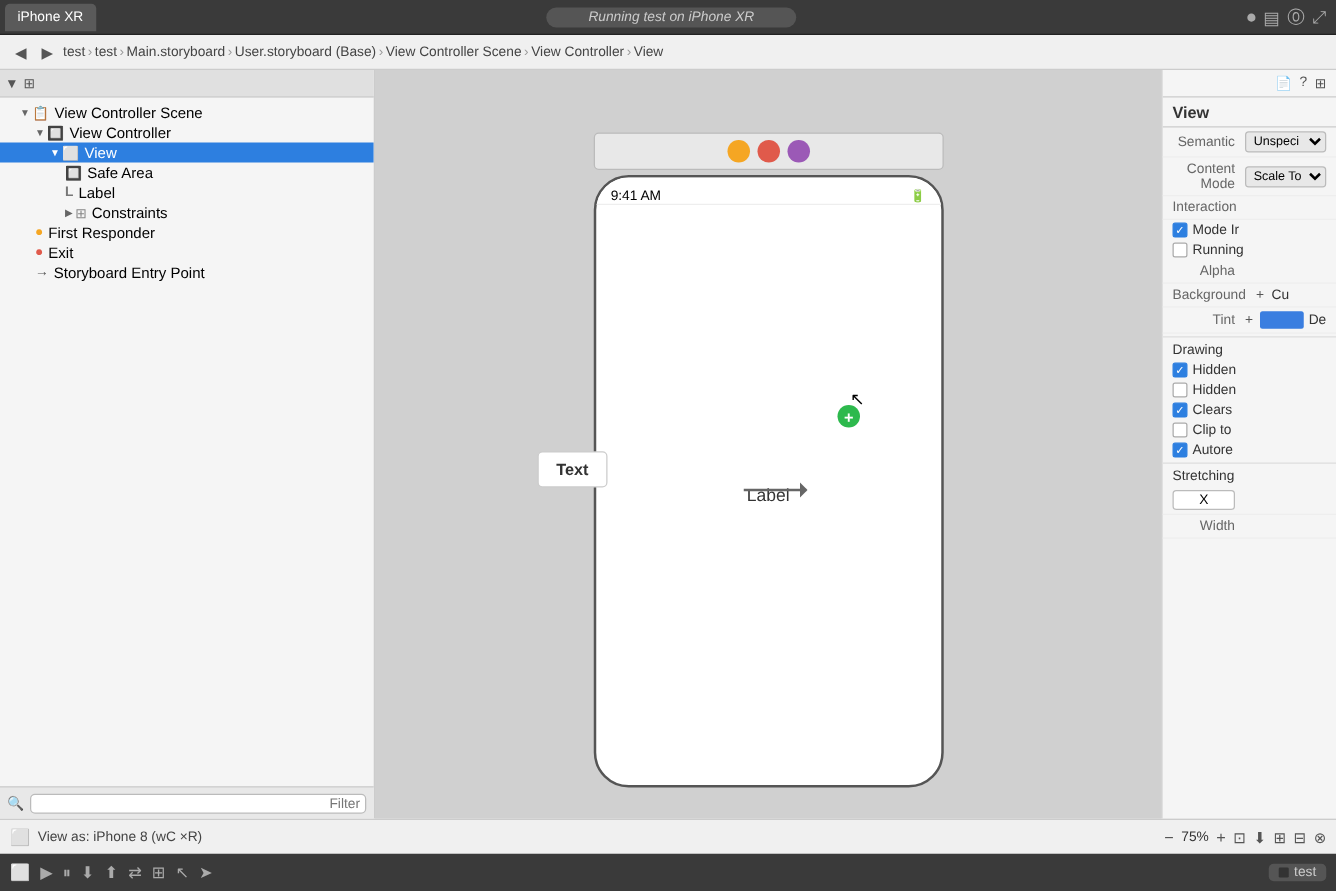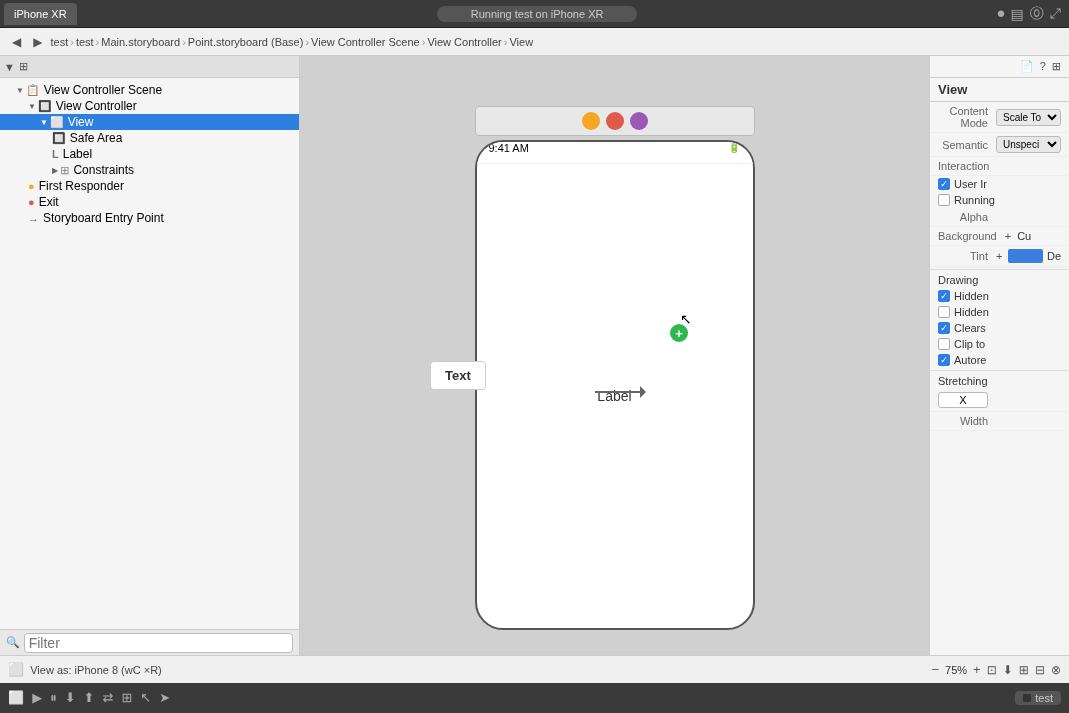--- a/index.html
+++ b/index.html
@@ -2,21 +2,21 @@
 <html><head>
   <meta charset="utf-8">
   <style>
     * { box-sizing: border-box; margin: 0; padding: 0; }
     body { font-family: -apple-system, BlinkMacSystemFont, 'Helvetica Neue', Arial, sans-serif; font-size: 12px; background: #e8e8e8; width: 1069px; height: 713px; overflow: hidden; display: flex; flex-direction: column; }
 
     
     .top-bar { height: 28px; background: #3a3a3a; display: flex; align-items: center; border-bottom: 1px solid #222; flex-shrink: 0; }
     .device-tab { background: #5a5a5a; color: #fff; font-size: 11px; padding: 2px 10px; border-radius: 4px 4px 0 0; height: 22px; display: flex; align-items: center; margin-left: 4px; }
     .running-bar { flex: 1; display: flex; justify-content: center; align-items: center; }
-    .running-pill { background: #555; color: #ccc; font-size: 11px; padding: 2px 20px; border-radius: 10px; min-width: 200px; text-align: center; }
+    .running-pill { background: #555; color: #ccc; font-size: 11px; padding: 2px 20px; border-radius: 10px; min-width: 200px; text-align: center; font-style: italic; }
     .top-bar-icons { display: flex; align-items: center; gap: 6px; margin-right: 8px; color: #aaa; font-size: 14px; }
 
     
     .nav-bar { height: 28px; background: #f0f0f0; border-bottom: 1px solid #ccc; display: flex; align-items: center; padding: 0 8px; gap: 4px; flex-shrink: 0; }
     .nav-btn { background: none; border: none; color: #555; cursor: pointer; font-size: 12px; padding: 2px 4px; }
     .nav-breadcrumb { display: flex; align-items: center; font-size: 11px; color: #444; gap: 2px; overflow: hidden; }
     .nav-breadcrumb span { white-space: nowrap; }
     .nav-sep { color: #999; }
 
     
@@ -30,34 +30,34 @@
     .tree-item.selected { background: #2d7fe0; color: white; }
     .tree-item.selected .item-icon { color: white; }
     .indent1 { padding-left: 16px; }
     .indent2 { padding-left: 28px; }
     .indent3 { padding-left: 40px; }
     .indent4 { padding-left: 52px; }
     .item-icon { margin-right: 4px; font-size: 11px; }
     .item-label { font-size: 12px; }
     .triangle { font-size: 8px; margin-right: 2px; color: #666; }
     .filter-bar { height: 26px; background: #e8e8e8; border-top: 1px solid #ccc; display: flex; align-items: center; padding: 0 6px; gap: 4px; }
-    .filter-input { flex: 1; border: 1px solid #bbb; border-radius: 4px; font-size: 14px; padding: 1px 4px; background: white; }
+    .filter-input { flex: 1; border: 1px solid #bbb; border-radius: 4px; font-size: 11px; padding: 1px 4px; background: white; text-align: right; }
 
     
     .canvas-area { flex: 1; background: #d0d0d0; position: relative; overflow: hidden; }
 
     
     .iphone-container { position: absolute; top: 50px; left: 50%; transform: translateX(-50%); }
     .iphone-toolbar { display: flex; align-items: center; justify-content: center; background: #e8e8e8; border: 1px solid #bbb; border-radius: 4px; height: 30px; margin-bottom: 4px; gap: 6px; }
     .iphone-toolbar-btn { width: 18px; height: 18px; border-radius: 50%; cursor: pointer; }
     .btn-yellow { background: #f5a623; }
     .btn-red { background: #e05a4b; }
     .btn-purple { background: #9b59b6; }
     .iphone-frame { width: 280px; height: 490px; border: 2px solid #555; border-radius: 28px; background: white; overflow: hidden; position: relative; display: flex; flex-direction: column; }
-    .iphone-status { height: 22px; background: white; display: flex; align-items: flex-start; justify-content: space-between; padding: 0 12px; font-size: 11px; border-bottom: 1px solid #eee; }
+    .iphone-status { height: 22px; background: white; display: flex; align-items: flex-end; justify-content: space-between; padding: 0 12px; font-size: 11px; border-bottom: 1px solid #eee; }
     .iphone-content { flex: 1; display: flex; align-items: center; justify-content: center; position: relative; }
     .iphone-label { font-size: 14px; color: #333; }
     .text-element { position: absolute; left: 60px; top: 310px; background: white; border: 1px solid #ccc; border-radius: 4px; padding: 6px 14px; font-size: 13px; color: #333; cursor: default; font-weight: bold; }
 
     
     .bottom-bar { height: 28px; background: #f0f0f0; border-top: 1px solid #ccc; display: flex; align-items: center; padding: 0 8px; gap: 6px; flex-shrink: 0; }
     .bottom-view-label { font-size: 11px; color: #444; margin-right: 23px; }
     .zoom-controls { display: flex; align-items: center; gap: 6px; font-size: 11px; margin-left: auto; }
     .zoom-btn { background: none; border: none; cursor: pointer; font-size: 13px; color: #555; }
     .zoom-level { font-size: 11px; color: #333; }
@@ -103,21 +103,21 @@
 <div class="nav-bar">
   <button class="nav-btn">◀</button>
   <button class="nav-btn">▶</button>
   <div class="nav-breadcrumb">
     <span>test</span>
     <span class="nav-sep"> › </span>
     <span>test</span>
     <span class="nav-sep"> › </span>
     <span>Main.storyboard</span>
     <span class="nav-sep"> › </span>
-    <span>Point.storyboard (Base)</span>
+    <span>User.storyboard (Base)</span>
     <span class="nav-sep"> › </span>
     <span>View Controller Scene</span>
     <span class="nav-sep"> › </span>
     <span>View Controller</span>
     <span class="nav-sep"> › </span>
     <span>View</span>
   </div>
 </div>
 
 <div class="main-area">
@@ -221,37 +221,37 @@
 
   <div class="right-panel">
     <div class="right-panel-icons">
       <span style="color:#555;">📄</span>
       <span style="color:#555;">?</span>
       <span style="color:#555;">⊞</span>
     </div>
     <div class="right-panel-header">View</div>
 
     <div class="right-row">
+      <span class="right-label">Semantic</span>
+      <select class="right-select">
+        <option>Unspeci</option>
+      </select>
+    </div>
+    <div class="right-row">
       <span class="right-label">Content Mode</span>
       <select class="right-select">
         <option>Scale To</option>
       </select>
     </div>
     <div class="right-row">
-      <span class="right-label">Semantic</span>
-      <select class="right-select">
-        <option>Unspeci</option>
-      </select>
-    </div>
-    <div class="right-row">
       <span class="right-label">Interaction</span>
     </div>
     <div class="checkbox-row">
       <div class="cb cb-checked">✓</div>
-      <span>User Ir</span>
+      <span>Mode Ir</span>
     </div>
     <div class="checkbox-row">
       <div class="cb cb-unchecked"></div>
       <span>Running</span>
     </div>
     <div class="right-row">
       <span class="right-label">Alpha</span>
     </div>
     <div class="right-row">
       <span class="right-label">Background</span>

